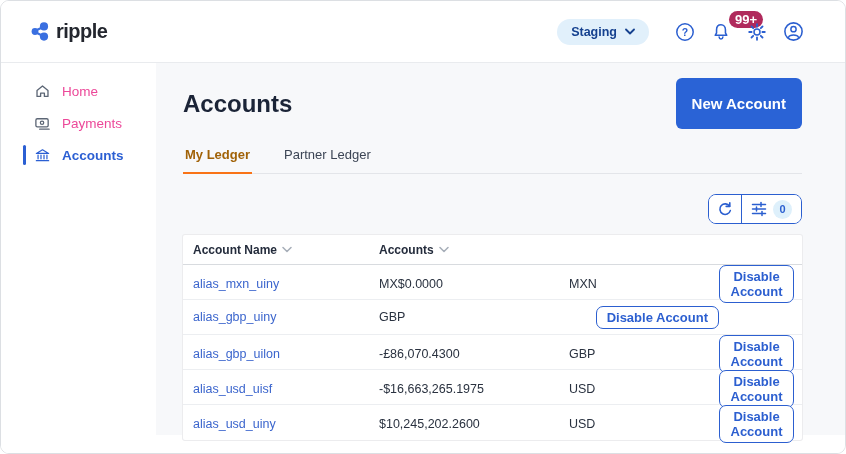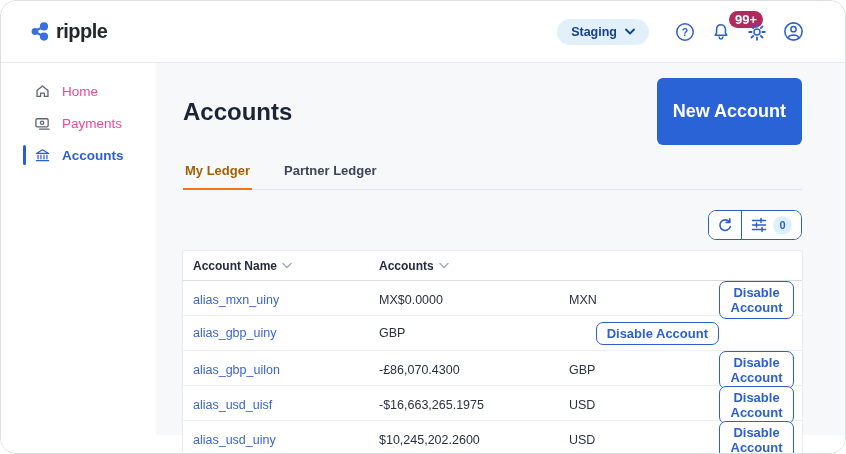--- a/index.html
+++ b/index.html
@@ -1,17 +1,17 @@
 <!DOCTYPE html>
 <html><head>
 <meta charset="utf-8">
 <style>
   html,body{margin:0;padding:0;background:#fff;font-family:"Liberation Sans",sans-serif;}
   *{box-sizing:border-box;}
-  .window{width:846px;height:454px;background:#fff;border:1px solid #dcdfe3;border-radius:16px;overflow:hidden;display:flex;flex-direction:column;}
+  .window{width:846px;height:454px;background:#fff;border:1px solid #dcdfe3;border-radius:9px;overflow:hidden;display:flex;flex-direction:column;}
 
   
   .topbar{height:62px;min-height:62px;display:flex;align-items:center;padding:0 40px 0 30px;border-bottom:1px solid #e9ebee;background:#fff;}
   .logo{display:flex;align-items:center;gap:6px;}
   .logo-text{font-size:20px;font-weight:800;color:#23262e;letter-spacing:-0.5px;}
   .top-controls{margin-left:auto;display:flex;align-items:center;gap:12px;}
   .env-pill{display:flex;align-items:center;gap:8px;background:#e1f0fb;border:none;border-radius:13px;height:26px;padding:0 14px;margin-right:12px;cursor:pointer;text-align:right;}
   .env-pill span{font-size:12.5px;font-weight:700;color:#15418f;}
   .icon-btn{width:24px;height:24px;display:flex;align-items:center;justify-content:center;background:none;border:none;padding:0;cursor:pointer;position:relative;}
   .badge{position:absolute;top:-9px;left:20px;background:#b02a5c;color:#fff;font-size:13px;font-weight:700;border-radius:9px;padding:2px 6px;line-height:1;}
@@ -19,24 +19,24 @@
   
   .body{flex:1;display:flex;background:#fff;min-height:0;}
   .sidebar{width:155px;min-width:155px;background:#fff;padding-top:12px;}
   .side-item{height:32px;display:flex;align-items:center;gap:11px;padding-left:33px;font-size:13.5px;font-weight:500;color:#ec4899;position:relative;cursor:pointer;}
   .side-item.active{color:#2b5fd3;font-weight:700;}
   .side-item.active::before{content:"";position:absolute;left:22px;top:6px;width:3px;height:20px;background:#2b5fd3;border-radius:2px;}
 
   .main{flex:1;background:#f7f8fa;padding:15px 43px 0 27px;margin-bottom:18px;min-width:0;}
   .title-row{display:flex;align-items:center;justify-content:space-between;}
   .page-title{font-size:24px;font-weight:800;color:#1b2437;margin:0;}
-  .primary-btn{background:#2a63d6;color:#fff;border:none;border-radius:6px;font-size:18px;font-weight:600;padding:23px 16px;cursor:pointer;font-family:inherit;}
+  .primary-btn{background:#2a63d6;color:#fff;border:none;border-radius:6px;font-size:15px;font-weight:600;padding:17px 16px;cursor:pointer;font-family:inherit;}
 
   .tabs{display:flex;gap:30px;margin-top:12px;border-bottom:1px solid #e3e5e9;}
-  .tab{font-size:13px;padding:6px 2px 10px 2px;cursor:pointer;color:#3c4555;font-weight:700;margin-bottom:-1px;}
+  .tab{font-size:13px;padding:6px 2px 10px 2px;cursor:pointer;color:#3c4555;font-weight:400;margin-bottom:-1px;}
   .tab.active{color:#a16207;font-weight:700;border-bottom:2px solid #f97316;}
 
   .toolbar{display:flex;justify-content:flex-end;margin-top:20px;}
   .btn-group{display:flex;border:1.5px solid #2b5fd0;border-radius:8px;background:#fff;overflow:hidden;height:30px;}
   .seg{display:flex;align-items:center;justify-content:center;background:#fff;border:none;padding:0 8px;cursor:pointer;}
   .seg + .seg{border-left:1.5px solid #2b5fd0;gap:6px;padding:0 9px;}
   .count-badge{width:19px;height:19px;border-radius:50%;background:#def0fb;color:#2b5fd0;font-size:11px;font-weight:700;display:flex;align-items:center;justify-content:center;}
 
   
   .table{margin-top:11px;background:#fff;border-radius:2px;box-shadow:0 0 0 1px #ececee;}

